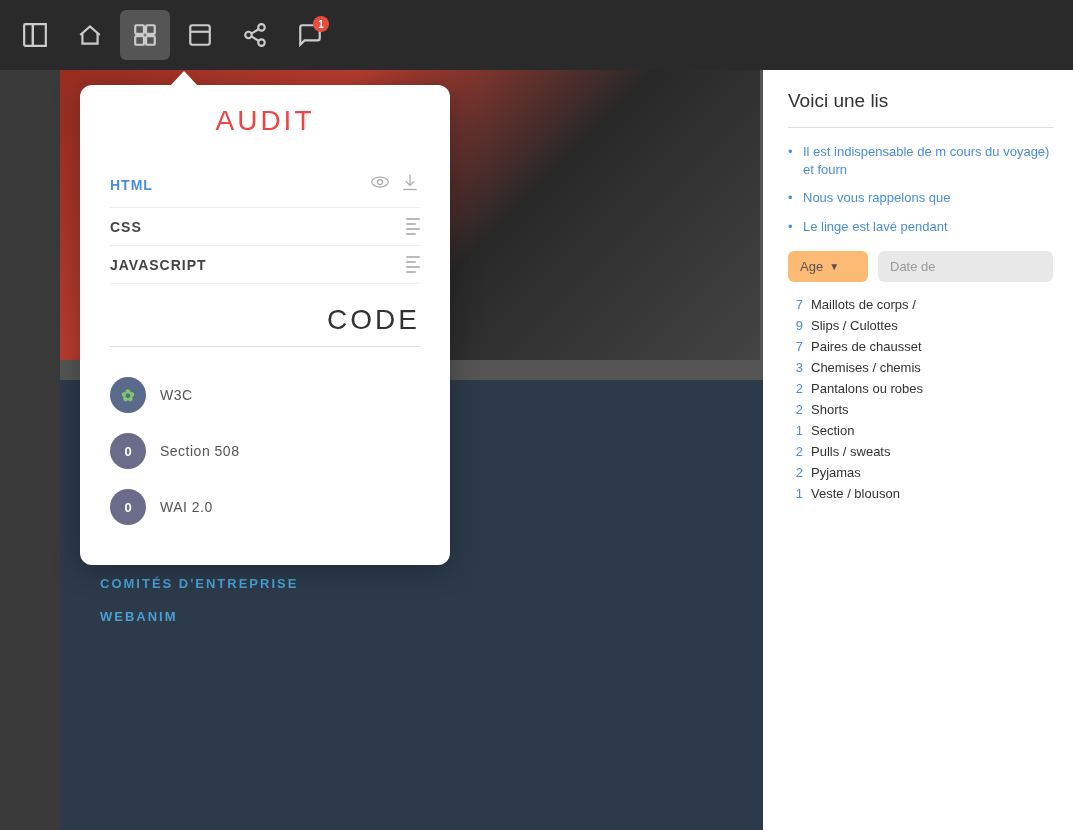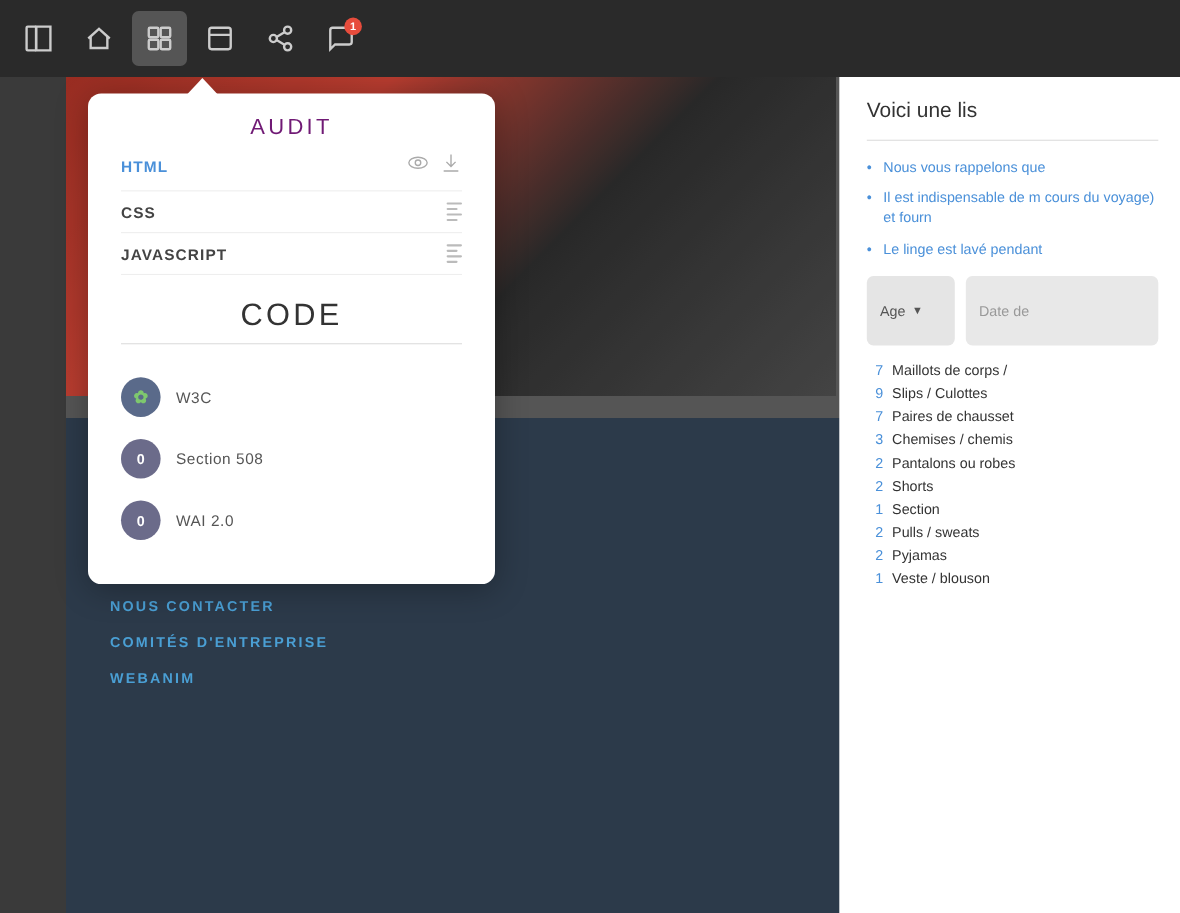--- a/index.html
+++ b/index.html
@@ -91,24 +91,25 @@
       top: -14px;
       left: 90px;
       width: 0;
       height: 0;
       border-left: 14px solid transparent;
       border-right: 14px solid transparent;
       border-bottom: 15px solid white;
     }
     .panel-title {
       text-align: center;
-      font-size: 20px;
+      font-size: 28px;
       font-weight: 300;
       letter-spacing: 3px;
-      color: #701a75;
+      color: #ef4444;
+      margin-bottom: 25px;
       font-family: 'Arial', sans-serif;
     }
 
     
     .code-row {
       display: flex;
       align-items: center;
       padding: 10px 0;
       border-bottom: 1px solid #eee;
     }
@@ -143,21 +144,21 @@
       background: #bbb;
       border-radius: 1px;
     }
     .hamburger-icon span:nth-child(1) { width: 14px; height: 2px; }
     .hamburger-icon span:nth-child(2) { width: 10px; height: 2px; }
     .hamburger-icon span:nth-child(3) { width: 14px; height: 2px; }
     .hamburger-icon span:nth-child(4) { width: 10px; height: 2px; }
 
     
     .code-section-title {
-      text-align: center;
+      text-align: right;
       font-size: 28px;
       font-weight: 300;
       letter-spacing: 3px;
       color: #333;
       margin: 20px 0 10px;
     }
     .code-divider {
       border: none;
       border-top: 1px solid #ddd;
       margin-bottom: 20px;
@@ -275,33 +276,33 @@
       left: 0;
     }
     .filter-row {
       display: flex;
       gap: 10px;
       margin: 15px 0;
     }
     .filter-select {
       display: flex;
       align-items: center;
-      background: #e5e5e5;
+      background: #fdba74;
       border-radius: 6px;
       padding: 8px 12px;
       gap: 6px;
       font-size: 13px;
       color: #555;
       cursor: pointer;
       min-width: 80px;
     }
     .filter-input {
       background: #e8e8e8;
       border-radius: 6px;
-      padding: 24px 12px;
+      padding: 8px 12px;
       font-size: 13px;
       color: #999;
       flex: 1;
     }
 
     
     .items-list {
       margin-top: 10px;
     }
     .item-row {
@@ -400,22 +401,22 @@
       <li>Centres d'hébergemen</li>
     </ul>
     <div class="section-title-dark">NOUS CONTACTER</div>
     <div class="section-title-dark">COMITÉS D'ENTREPRISE</div>
     <div class="section-title-dark">WEBANIM</div>
   </div>
 
   <div class="right-panel">
     <div class="right-subtitle">Voici une lis</div>
     <hr class="right-divider">
+    <div class="bullet-item">Il est indispensable de m cours du voyage) et fourn</div>
     <div class="bullet-item">Nous vous rappelons que</div>
-    <div class="bullet-item">Il est indispensable de m cours du voyage) et fourn</div>
     <div class="bullet-item">Le linge est lavé pendant</div>
 
     <div class="filter-row">
       <div class="filter-select">
         <span>Age</span>
         <span style="font-size:10px;">▼</span>
       </div>
       <div class="filter-input">
         <span>Date de</span>
       </div>

